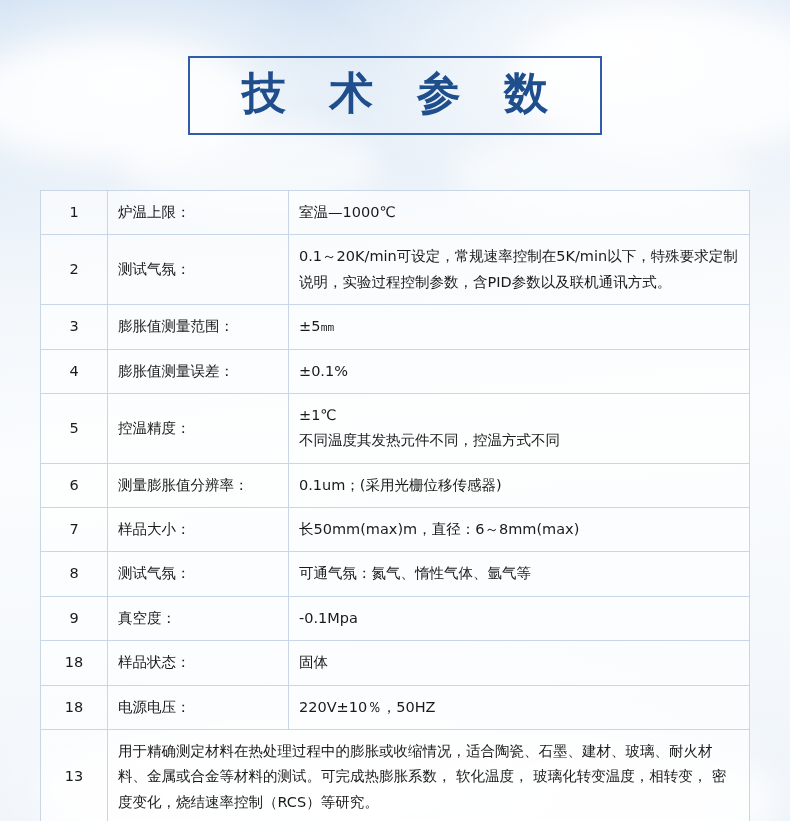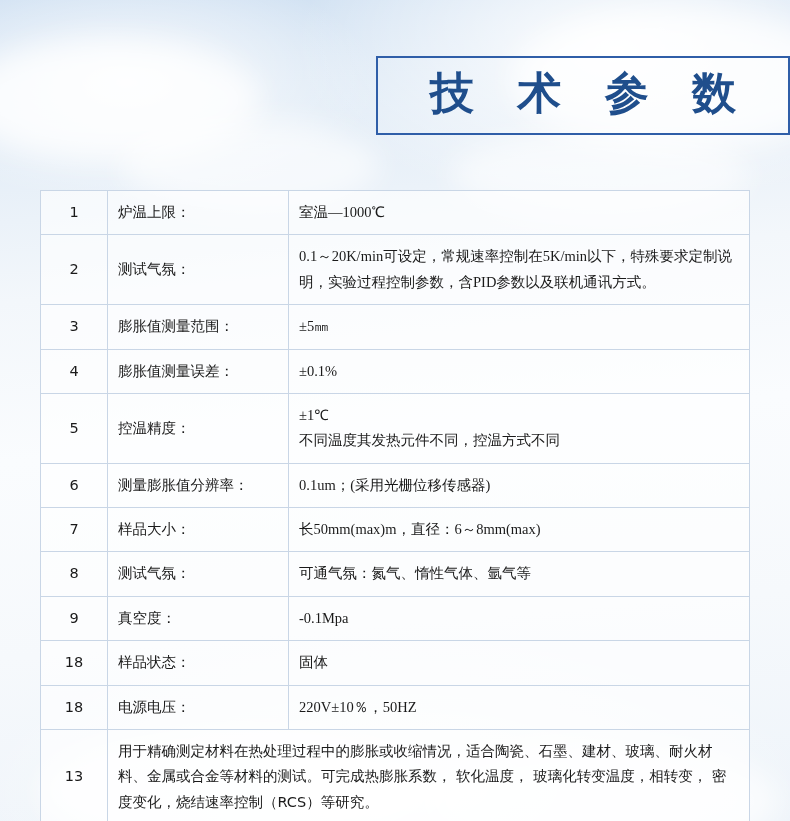--- a/index.html
+++ b/index.html
@@ -37,21 +37,21 @@
   .c4 { right: 40px; top: 130px; width: 300px; height: 90px; background: rgba(255,255,255,0.55); }
   .c5 { left: 40px; bottom: -30px; width: 400px; height: 120px; background: rgba(255,255,255,0.7); }
   .c6 { right: 10px; bottom: -40px; width: 360px; height: 120px; background: rgba(255,255,255,0.65); }
 
   .title-wrap {
     position: absolute;
     left: 0;
     top: 56px;
     width: 100%;
     display: flex;
-    justify-content: flex-end;
+    justify-content: center;
     z-index: 3;
     border-radius: 19px;
   }
   .title-box {
     border: 2px solid #2f5ea8;
     padding: 10px 38px 14px 38px;
     background: transparent;
   }
   .title-text {
     font-family: "DejaVu Serif", "Liberation Serif", serif;
@@ -90,21 +90,20 @@
     text-align: center;
     color: #222;
   }
   td.label {
     width: 160px;
     padding-left: 14px;
     margin-top: 8px;
   }
   td.value {
     padding-left: 14px;
-    font-family: Liberation Serif, serif;
   }
   td.desc {
     padding-left: 16px;
     padding-right: 16px;
     padding-top: 12px;
     padding-bottom: 12px;
   }
 </style>
 </head>
 <body>

